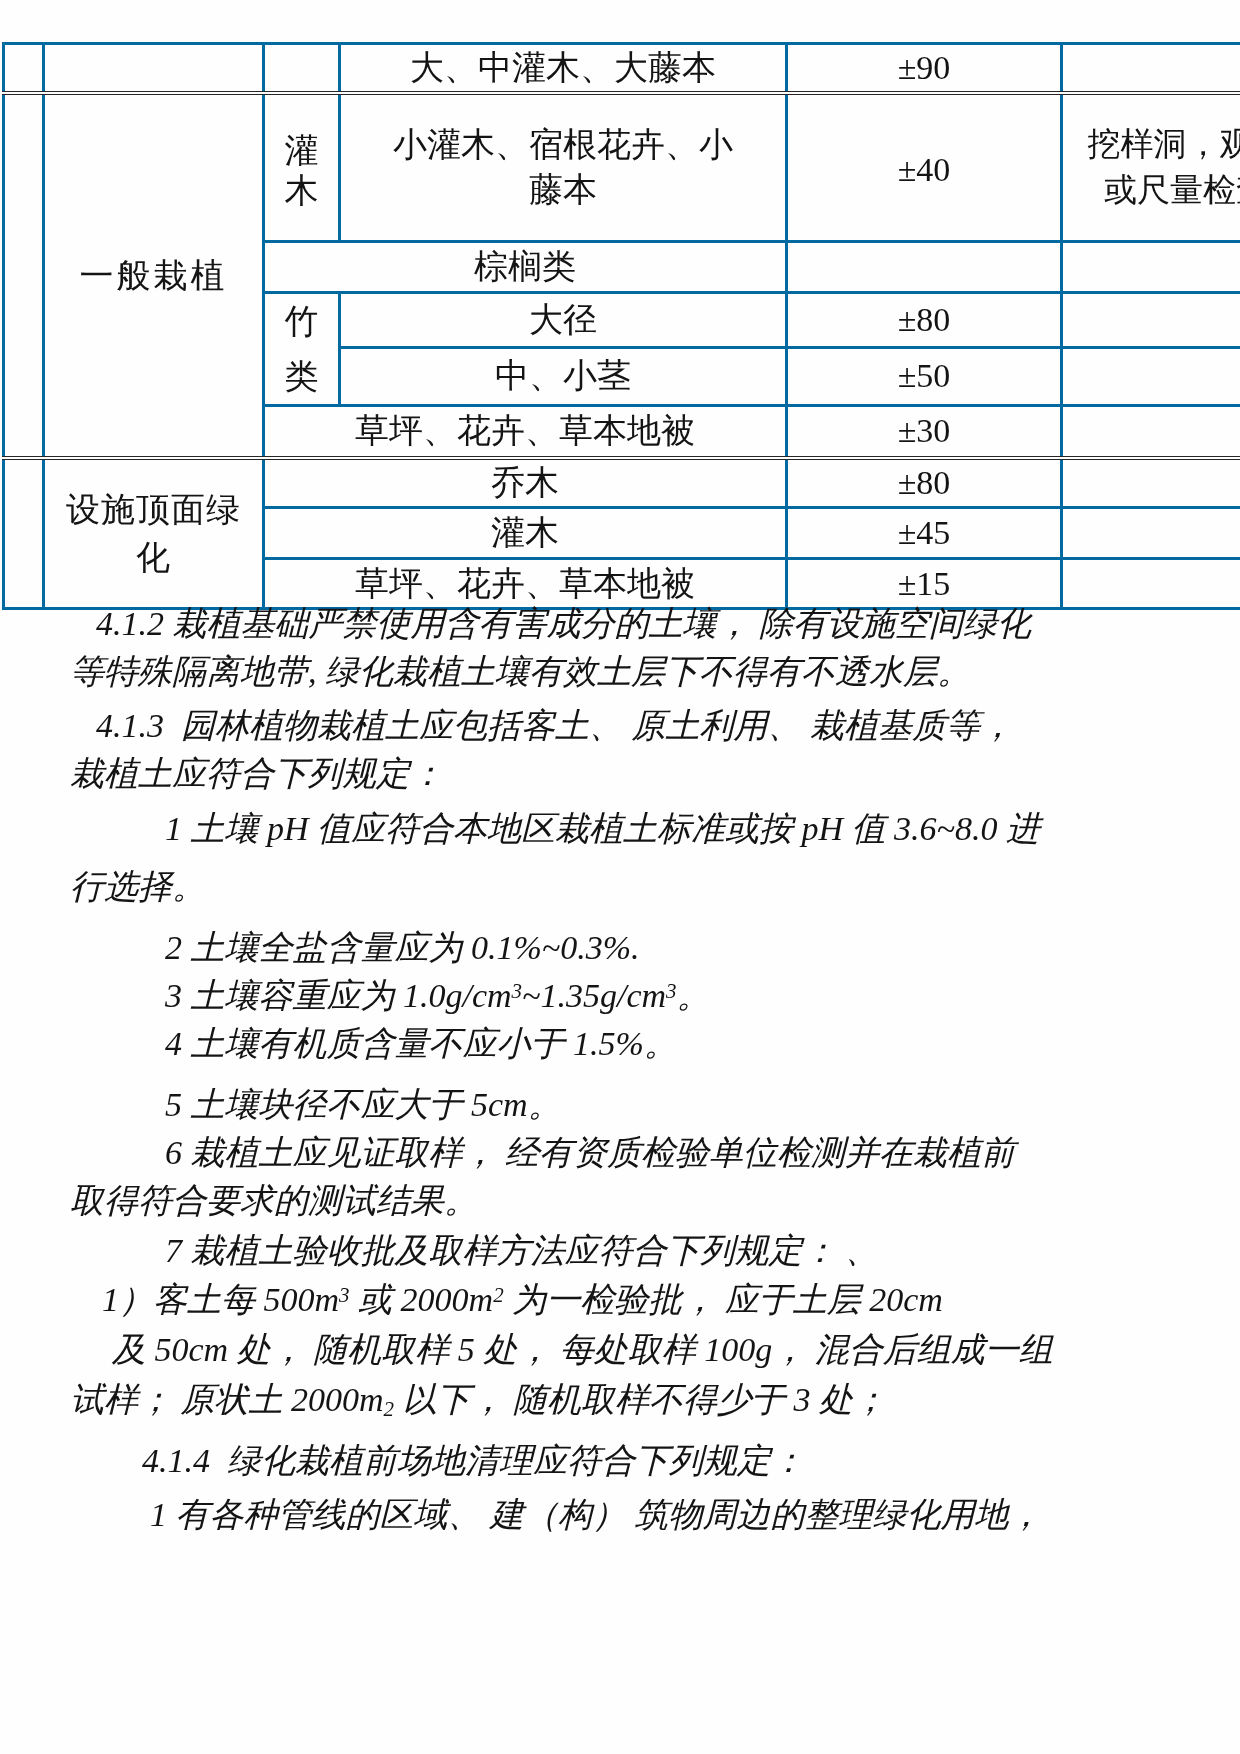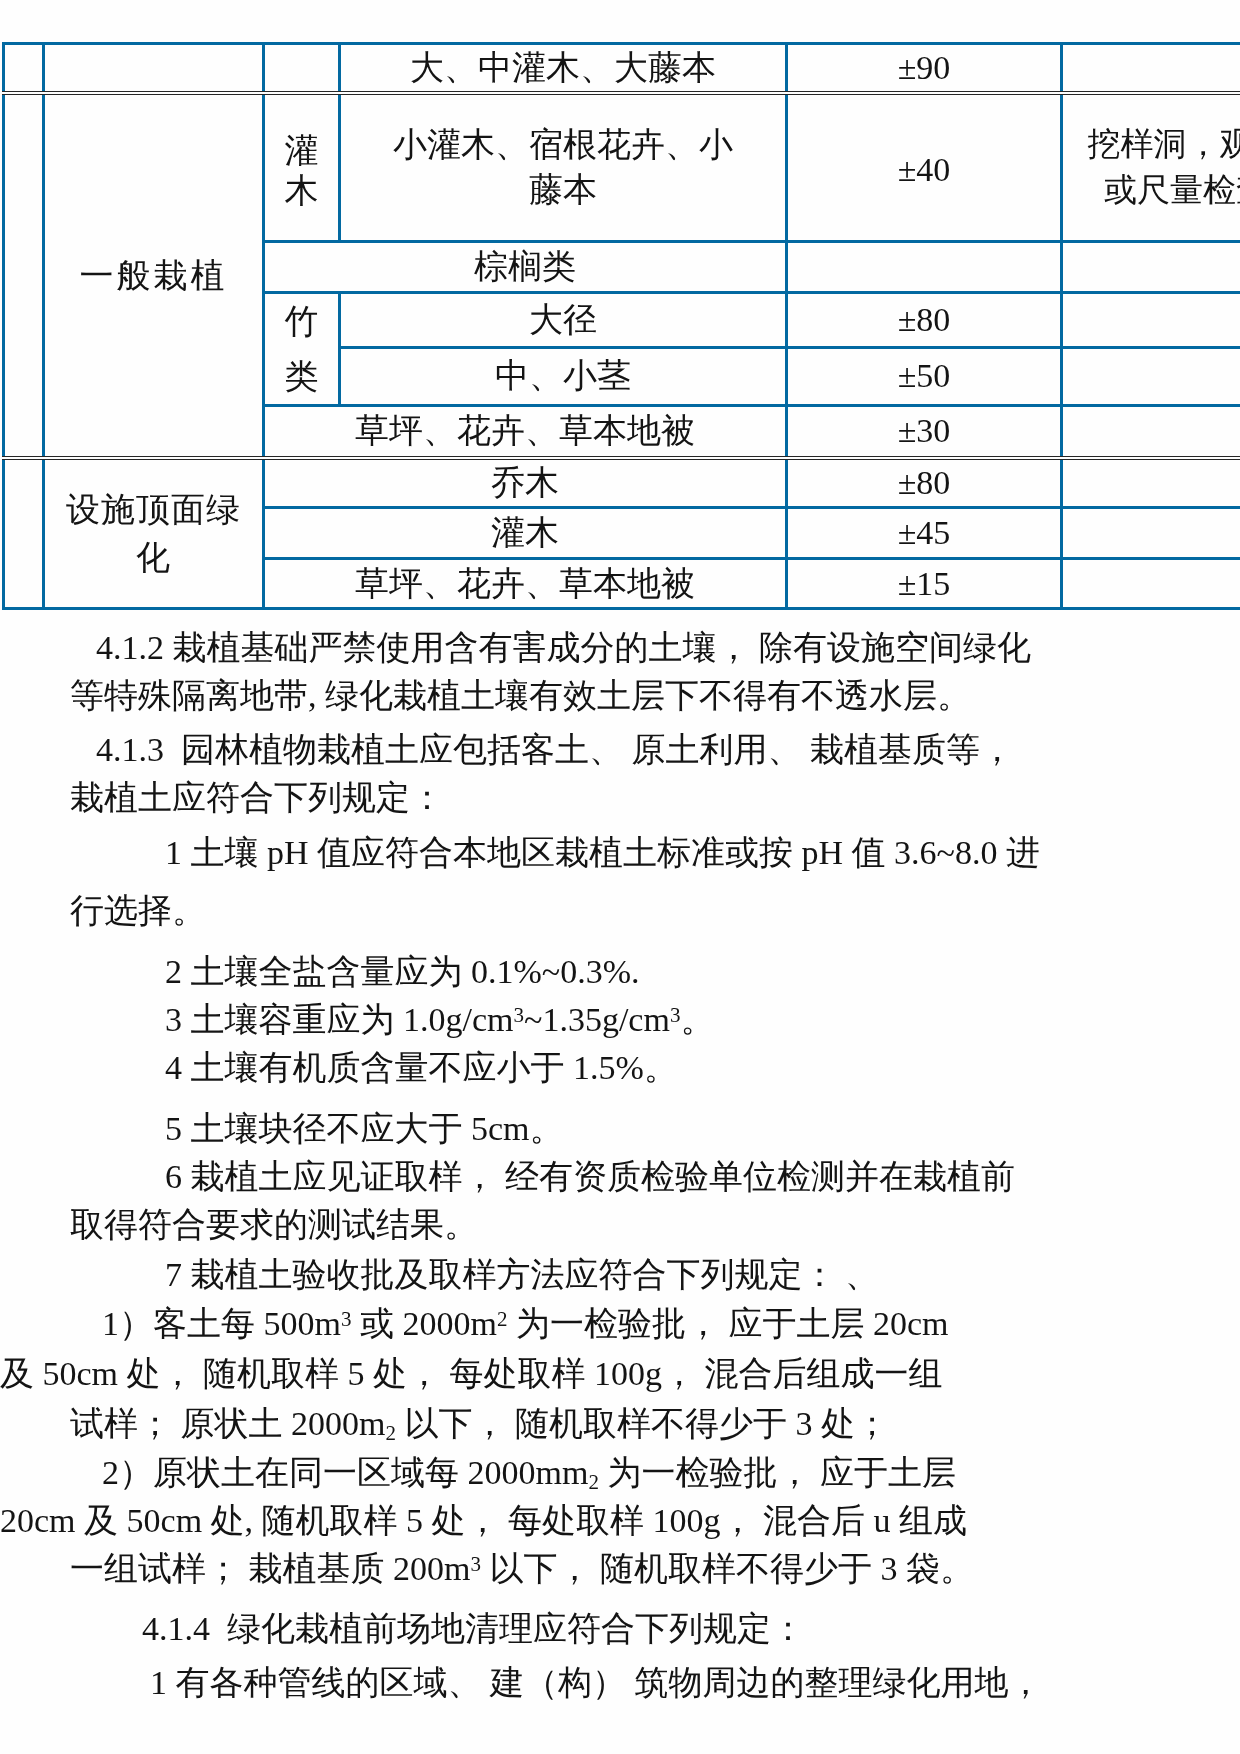--- a/index.html
+++ b/index.html
@@ -16,27 +16,27 @@
   td.grp2{line-height:48px;letter-spacing:1px;}
   td.vtop{vertical-align:top;}
   .vtext{width:42px;margin:8px auto 0 auto;line-height:40px;word-break:break-all;text-align:center;}
   .vtext2{width:42px;margin:0 auto;line-height:55px;word-break:break-all;text-align:center;}
   td.desc2{vertical-align:top;text-align:left;padding:5px 10px 0 12px;line-height:45px;}
   td.val{text-align:left;padding-left:55px;}
   td.val.vtop{padding-top:6px;}
   td.shiftL{text-align:left;padding-left:96px;}
   td.method{line-height:46px;font-size:33px;}
   
-  .body{position:absolute;left:0;top:624px;width:1202px;font-size:34px;}
+  .body{position:absolute;left:0;top:600px;width:1202px;font-size:34px;font-style:italic;}
   .line{white-space:pre;line-height:48px;}
   .ind-a{padding-left:96px;}   
   .ind-b{padding-left:70px;}   
   .ind-c{padding-left:165px;}  
   .ind-d{padding-left:102px;}  
-  .ind-e{}   
+  .ind-e{padding-left:64px;margin-left:48px;}   
   .ind-f{padding-left:150px;}  
   sup.s{font-size:21px;vertical-align:9px;line-height:0;}
   sub.s{font-size:21px;vertical-align:-5px;line-height:0;}
 </style>
 </head>
 <body>
 
 <div class="page">
 
   <table class="tol">
@@ -149,25 +149,20 @@
         <div class="line ind-b" style="line-height: 48px;"><span>取得符合要求的测试结果。</span></div>
       </div>
       <div style="margin-top: 2px;">
         <div class="line ind-c" style="line-height: 48px;"><span>7 栽植土验收批及取样方法应符合下列规定： 、</span></div>
       </div>
       <div style="margin-top: 0px;">
         <div class="line ind-d" style="line-height: 50px;"><span>1）客土每 500m</span><sup class="s">3</sup><span> 或 2000m</span><sup class="s">2</sup><span> 为一检验批， 应于土层 20cm</span></div>
         <div class="line ind-e" style="line-height: 50px;"><span>及 50cm 处， 随机取样 5 处， 每处取样 100g， 混合后组成一组</span></div>
         <div class="line ind-b" style="line-height: 50px;"><span>试样； 原状土 2000m</span><sub class="s">2</sub><span> 以下， 随机取样不得少于 3 处；</span></div>
       </div>
-      <div style="margin-top: 0px;">
-        <div class="line ind-d" style="line-height: 48px;"><span>2）原状土在同一区域每 2000mm</span><sub class="s">2</sub><span> 为一检验批， 应于土层</span></div>
-        <div class="line ind-e" style="line-height: 48px;"><span>20cm 及 50cm 处, 随机取样 5 处， 每处取样 100g， 混合后 u 组成</span></div>
-        <div class="line ind-b" style="line-height: 48px;"><span>一组试样； 栽植基质 200m</span><sup class="s">3</sup><span> 以下， 随机取样不得少于 3 袋。</span></div>
-      </div>
       <div style="margin-top: 12px; padding-left: 46px;">
         <div class="line ind-a" style="line-height: 48px;"><span>4.1.4  绿化栽植前场地清理应符合下列规定：</span></div>
       </div>
       <div style="margin-top: 6px;">
         <div class="line ind-f" style="line-height: 48px;"><span>1 有各种管线的区域、 建（构） 筑物周边的整理绿化用地，</span></div>
       </div>
     </div>
 
 </div>
 

